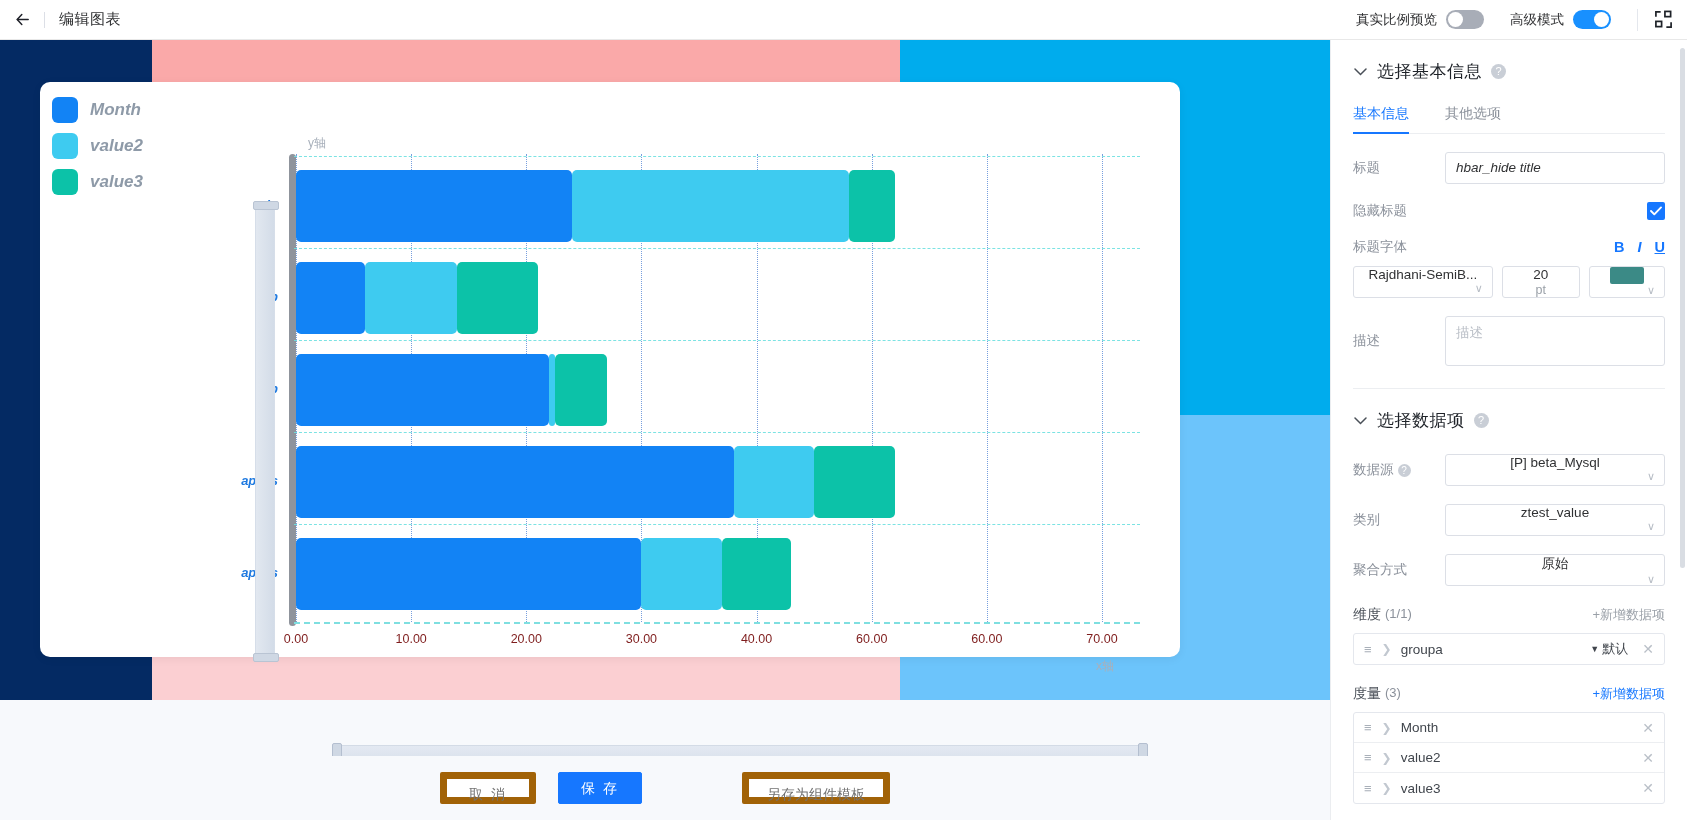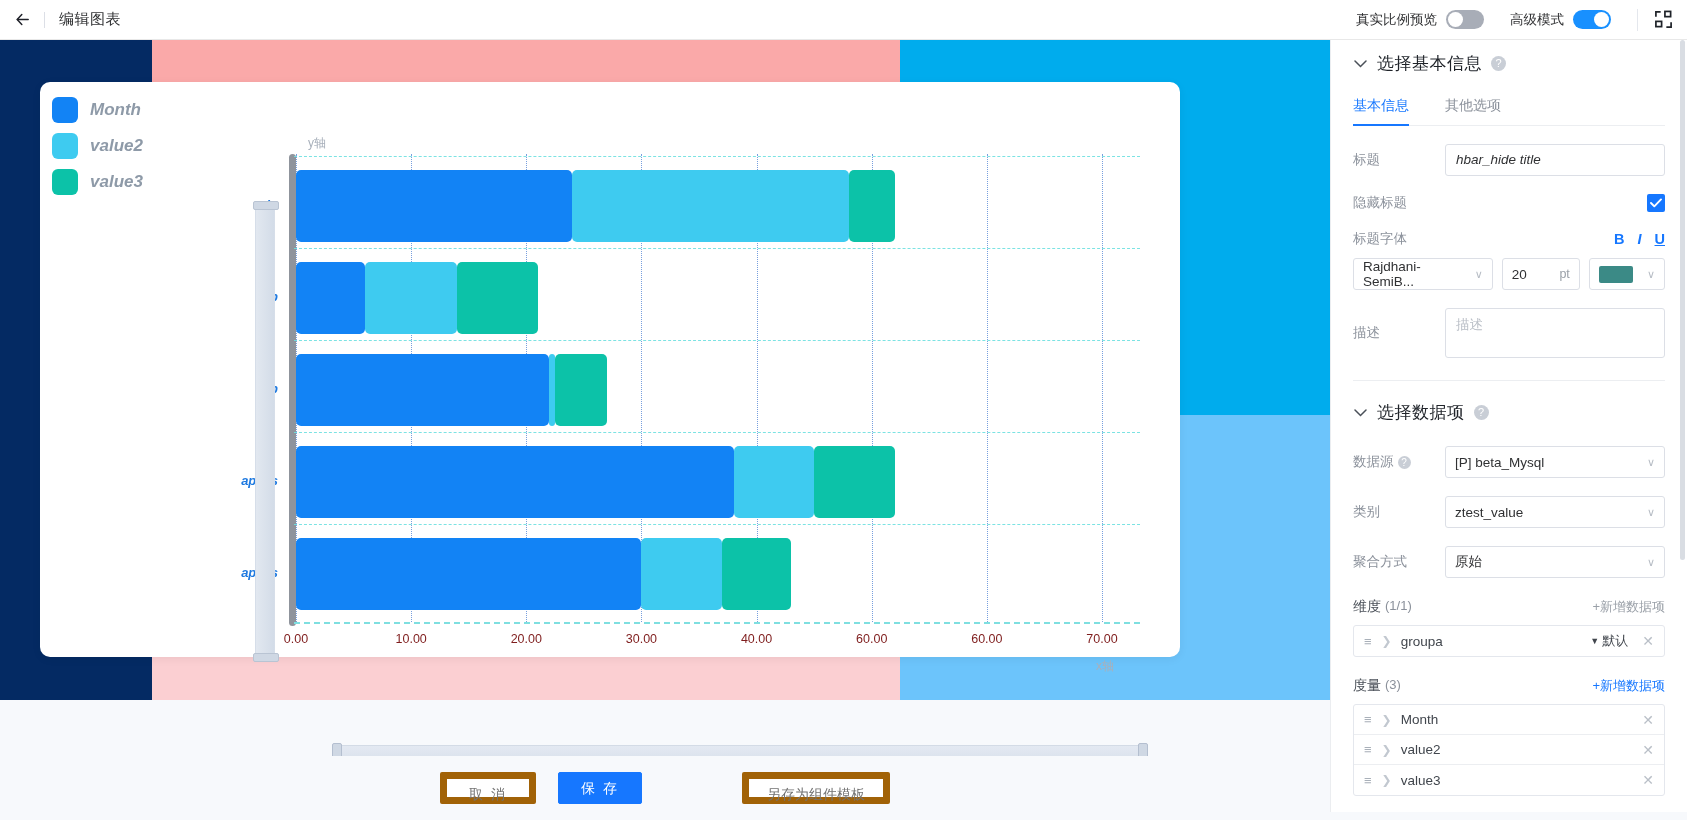--- a/index.html
+++ b/index.html
@@ -72,21 +72,21 @@
   .hslider .handle { position: absolute; top: -3px; width: 10px; height: 31px; background: #cfd8e4; border: 1px solid #b4bfd0; border-radius: 2px; }
 
   
   .btnbar { position: absolute; left: 0; top: 756px; width: 1330px; height: 64px; display: flex; align-items: center; justify-content: center; background: #f7f9fc; }
   .btn { height: 32px; padding: 0 22px; font-size: 14px; line-height: 30px; border-radius: 2px; cursor: pointer; letter-spacing: 2px; }
   .btn-ghost { background: #fff; border: 7px solid #a16207; color: #737373; }
   .btn-primary { background: #1677ff; border: 1px solid #1677ff; color: #fff; margin-left: 22px; }
   .btn-wide { margin-left: 100px; letter-spacing: 0; padding: 0 18px; }
 
   
-  .rightpanel { position: absolute; top: 32px; right: 0; width: 357px; height: 780px;
+  .rightpanel { position: absolute; top: 40px; right: 0; width: 357px; height: 780px;
                 background: #ffffff; border-left: 1px solid #ebedf0; overflow: hidden; }
   .rp-scroll { position: absolute; right: 2px; top: 8px; width: 5px; height: 520px; background: #d9dde3; border-radius: 3px; }
   .section { padding: 0 22px; }
   .section-head { display: flex; align-items: center; padding: 20px 0 4px 0; }
   .caret { width: 14px; height: 14px; margin-right: 10px; display: flex; align-items: center; justify-content: center; }
   .section-title { font-size: 17px; color: #1f2329; font-weight: 500; letter-spacing: .5px; }
   .help-icon { width: 15px; height: 15px; border-radius: 50%; background: #c9ced6; color: #fff;
                font-size: 11px; line-height: 15px; text-align: center; margin-left: 9px; flex: none; }
   .tabs { display: flex; border-bottom: 1px solid #eceef1; margin-top: 12px; }
   .tab { font-size: 14px; color: #8b919b; padding: 6px 0 10px 0; margin-right: 36px; cursor: pointer; position: relative; }
@@ -100,21 +100,21 @@
            font-size: 13.5px; color: #303133; line-height: 30px; background: #fff; font-style: italic; }
   .checkbox { width: 18px; height: 18px; border-radius: 2px; background: #1677ff; display: flex;
               align-items: center; justify-content: center; margin-left: auto; cursor: pointer; }
   .biu { margin-left: auto; display: flex; gap: 13px; }
   .biu span { color: #1677ff; font-size: 14.5px; cursor: pointer; }
   .biu .b { font-weight: bold; }
   .biu .i { font-style: italic; font-weight: 600; }
   .biu .u { text-decoration: underline; font-weight: 600; }
   .fontrow { display: flex; gap: 9px; margin-top: 10px; align-items: center; }
   .select { height: 32px; border: 1px solid #dcdfe6; border-radius: 3px; display: flex; align-items: center;
-            padding: 0 9px; font-size: 13.5px; color: #303133; background: #fff; cursor: pointer; }
+            padding: 0 9px; font-size: 13.5px; color: #303133; background: #fff; cursor: pointer; flex-direction: column; }
   .select .chev { margin-left: auto; color: #b6bcc4; font-size: 11px; padding-left: 8px; }
   .sel-font { width: 148px; }
   .sel-size { width: 82px; justify-content: space-between; color: #303133; }
   .sel-size .unit { color: #9aa0a8; font-size: 12.5px; }
   .sel-color { width: 80px; }
   .color-chip { width: 34px; height: 17px; background: #3b8a86; border-radius: 2px; }
   .textarea { flex: 1; height: 50px; border: 1px solid #dcdfe6; border-radius: 3px; padding: 7px 10px;
               font-size: 13.5px; color: #b9bec6; background: #fff; }
   .full-select { flex: 1; }
 

